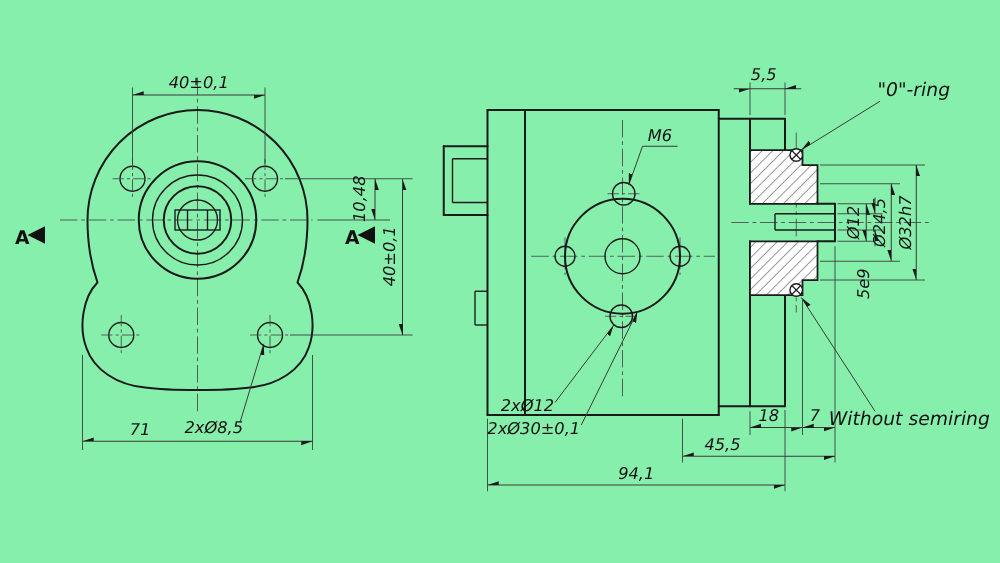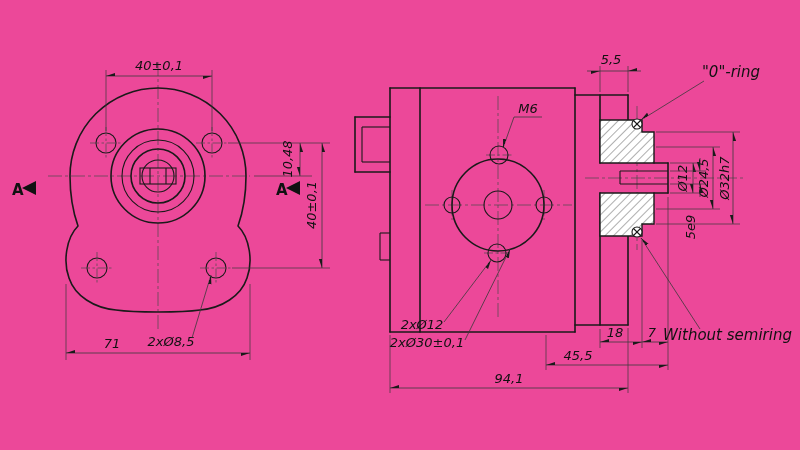--- a/index.html
+++ b/index.html
@@ -1,16 +1,16 @@
 <!DOCTYPE html>
 <html><head>
 <meta charset="utf-8">
 <style>
   html,body{margin:0;padding:0;background:#ffffff;}
-  .stage{width:800px;height:450px;background:#ec4899;position:relative;overflow:hidden;
+  .stage{width:800px;height:450px;background:#86efac;position:relative;overflow:hidden;
          font-family:"DejaVu Sans", sans-serif;}
   svg{display:block;}
   .outline{stroke:#1a1a1a;stroke-width:1.6;fill:none;stroke-linejoin:round;stroke-linecap:round;}
   .thin{stroke:#1a1a1a;stroke-width:1.1;fill:none;}
   .ext{stroke:#3a3a3a;stroke-width:0.7;fill:none;}
   .dimline{stroke:#3a3a3a;stroke-width:0.8;fill:none;}
   .leader{stroke:#3a3a3a;stroke-width:0.8;fill:none;}
   .cl{stroke:#4a4a4a;stroke-width:0.7;fill:none;stroke-dasharray:14 3 3 3;}
   .clsmall{stroke:#4a4a4a;stroke-width:0.7;fill:none;stroke-dasharray:9 2.5 2.5 2.5;}
   .hatchpoly{stroke:#1a1a1a;stroke-width:1.4;}

